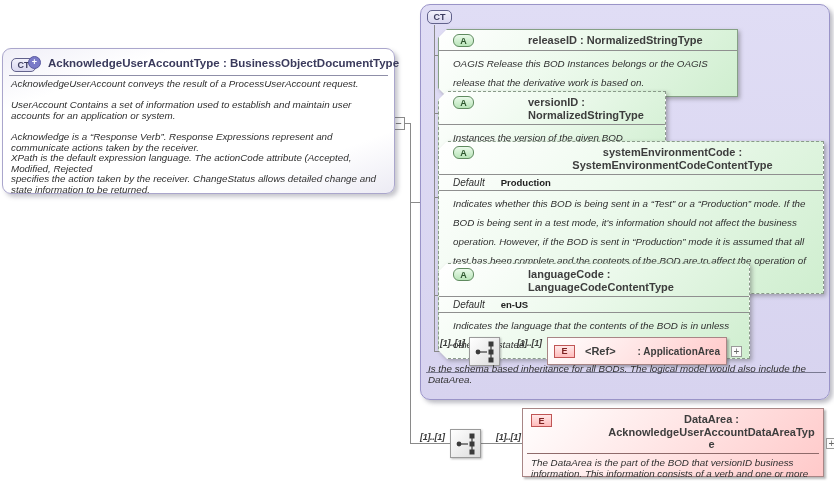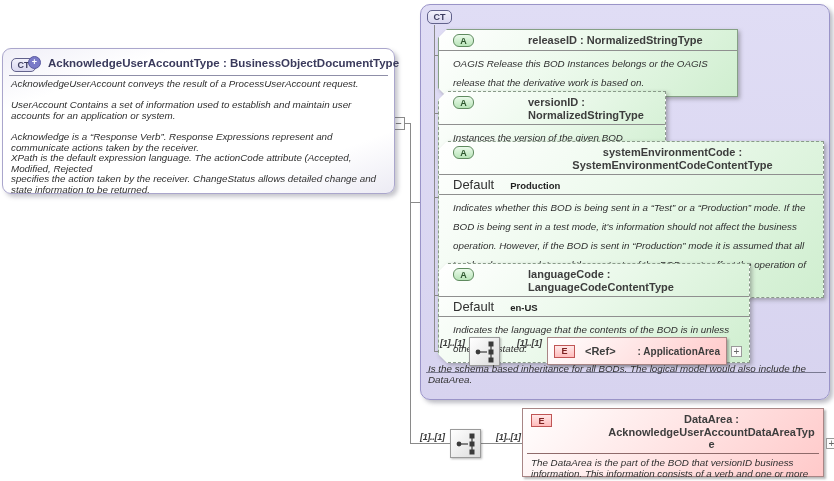--- a/index.html
+++ b/index.html
@@ -77,21 +77,21 @@
   .attr-head{
     display:flex;align-items:flex-start;gap:8px;padding:4px 6px 3px 14px;
     border-bottom:1px solid #8f8f8f;
   }
   .attr-title{font-size:11px;font-weight:bold;color:#3d3d3d;line-height:12.5px;flex:1;padding-left:46px;}
   .attr-title.wrap-center{text-align:center;overflow-wrap:anywhere;}
   .attr-default{
     display:flex;gap:16px;align-items:baseline;padding:2px 6px 2px 14px;
     border-bottom:1px solid #8f8f8f;
   }
-  .def-label{font-size:13px;color:#303030;}
+  .def-label{font-size:10px;font-style:italic;color:#303030;}
   .def-value{font-size:9.5px;font-weight:bold;color:#222;}
   .attr-desc{
     padding:3px 6px 4px 14px;font-size:9.8px;font-style:italic;color:#303030;line-height:19px;
   }
   
   .seq-box{
     position:absolute;width:31px;height:29px;box-sizing:border-box;border:1px solid #9a9a9a;
     background:linear-gradient(135deg,#ffffff,#dcdcdc);
     box-shadow:1px 1px 2px rgba(80,80,80,0.4);
     display:flex;align-items:center;justify-content:center;cursor:pointer;

